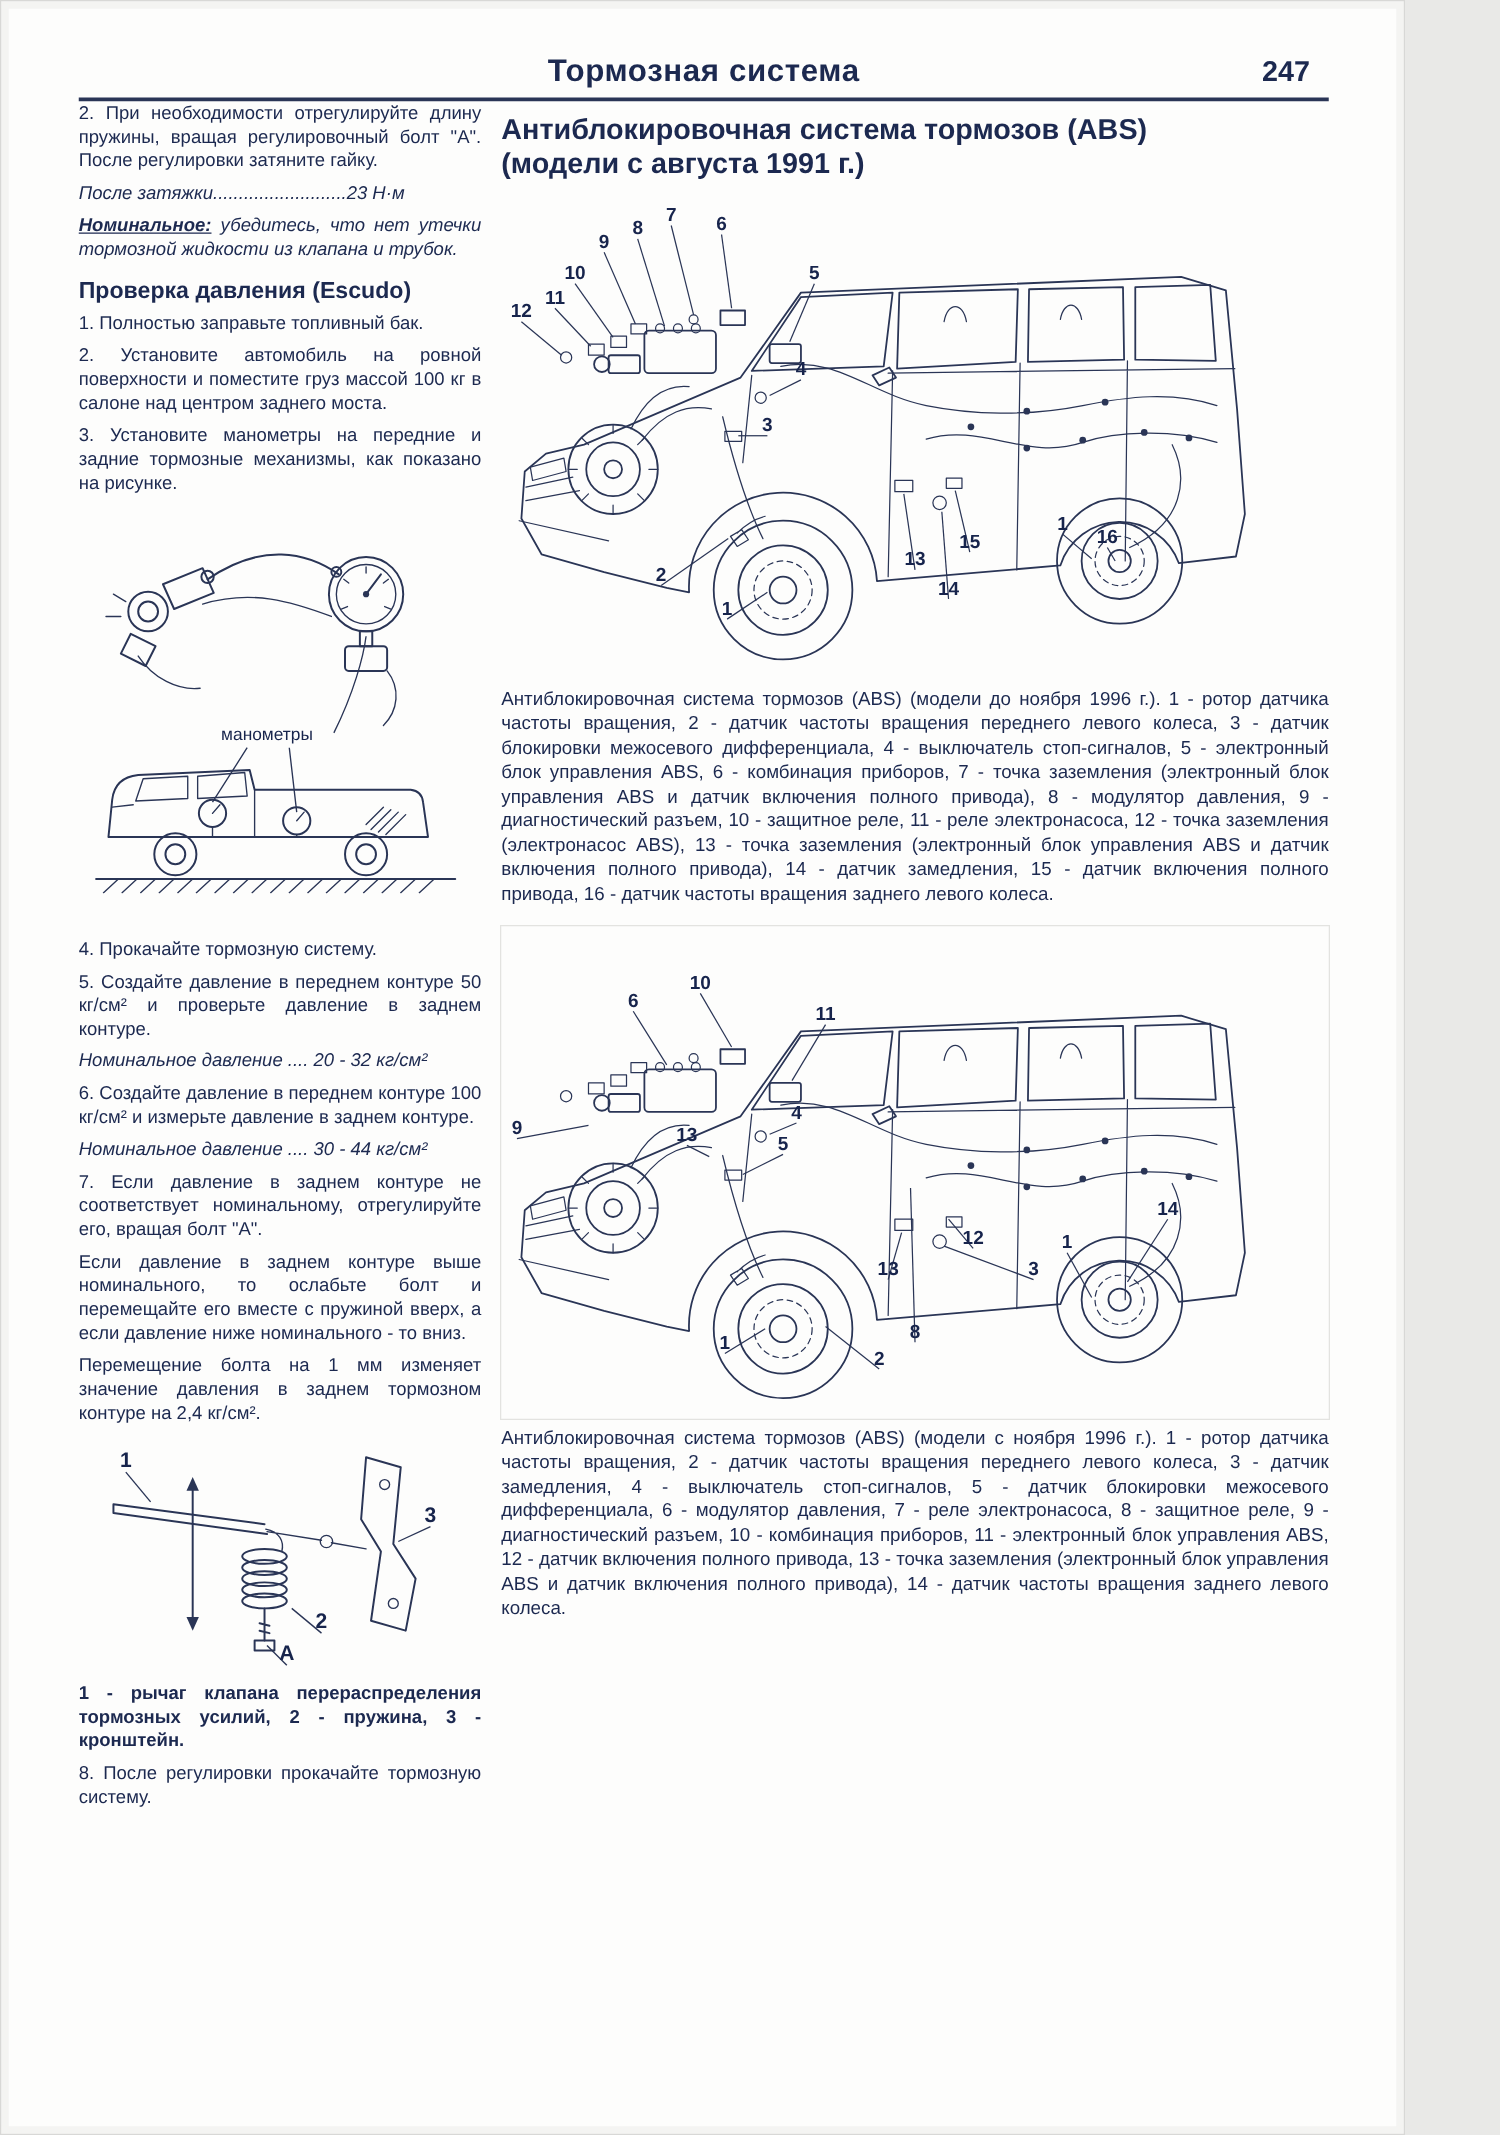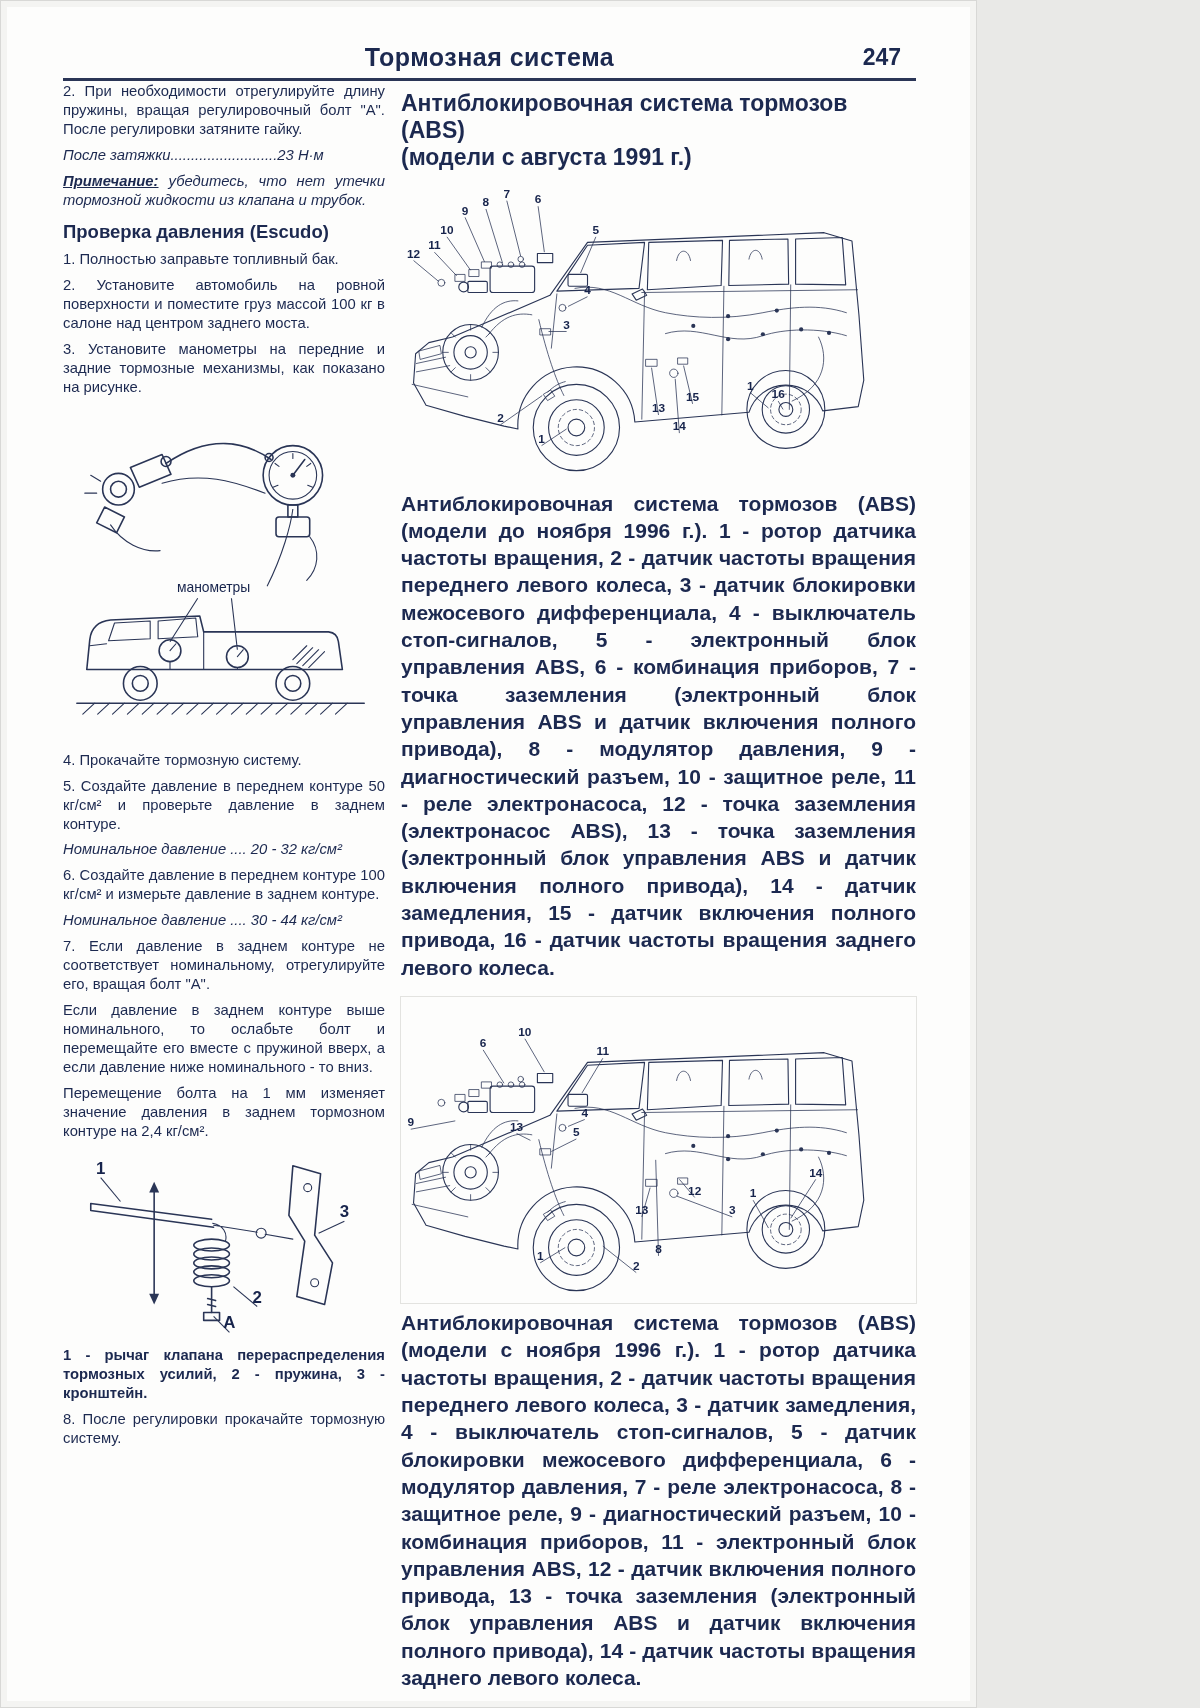--- a/index.html
+++ b/index.html
@@ -1,34 +1,34 @@
 <!DOCTYPE html>
 <html><head>
 <meta charset="utf-8">
 <style>
   html,body{margin:0;padding:0;background:#e9e9e7;}
   body{width:1200px;font-family:"Liberation Sans",sans-serif;color:#1c2950;}
-  .page{position:relative;width:977px;height:1708px;background:#fdfdfc;box-sizing:border-box;
+  .page{position:relative;width:1124px;height:1708px;background:#fdfdfc;box-sizing:border-box;
         padding:42px 60px 30px 62px;border:1px solid #d8d8d6;box-shadow:inset 0 0 0 6px #f4f4f2;}
   header{position:relative;border-bottom:3px solid #2a3556;padding-bottom:6px;}
   .header-title{text-align:center;font-weight:bold;font-size:25px;letter-spacing:.5px;}
   .page-number{position:absolute;right:15px;top:1px;font-size:23px;font-weight:bold;}
   .columns{display:flex;gap:16px;margin-top:1px;}
   .col-left{flex:0 0 322px;width:322px;font-size:14.8px;line-height:1.28;text-align:justify;}
   .col-right{flex:1;min-width:0;}
   .col-left p{margin:0 0 7px 0;}
   .italic{font-style:italic;}
   .note{font-style:italic;}
   .note-label{font-weight:bold;text-decoration:underline;}
   .section-title{font-size:18.5px;font-weight:bold;margin:10px 0 7px 0;text-align:left;}
   .bold{font-weight:bold;}
   .fig{margin:6px 0 10px 0;}
   .fig svg{display:block;width:100%;height:auto;}
   .abs-title{font-size:23px;font-weight:bold;line-height:1.18;margin:8px 0 6px 0;}
-  .caption{font-weight:bold;font-size:21px;line-height:1.3;text-align:justify;margin:6px 0 16px 0;}
+  .caption{font-weight:normal;font-size:15px;line-height:1.3;text-align:justify;margin:6px 0 16px 0;}
   .car-fig{display:block;width:100%;height:auto;}
   .boxed{outline:1px solid #e3e3e0;}
   
   .ink{fill:none;stroke:#2a3556;stroke-width:1.6;stroke-linecap:round;stroke-linejoin:round;}
   .thin{stroke-width:1.1;}
   .dot{fill:#2a3556;stroke:none;}
   .ink-fill{fill:#2a3556;stroke:none;}
   .callout{font-family:"Liberation Sans",sans-serif;font-size:17px;font-weight:bold;fill:#17244c;text-anchor:middle;}
   .leader{stroke:#2a3556;stroke-width:1.1;fill:none;}
   .fig-label{font-family:"Liberation Sans",sans-serif;font-size:14px;fill:#17244c;text-anchor:middle;}
@@ -96,21 +96,21 @@
   <header>
     <div class="header-title">Тормозная система</div>
     <div class="page-number">247</div>
   </header>
 
   <div class="columns">
 
     <div class="col-left">
       <p>2. При необходимости отрегулируйте длину пружины, вращая регулировочный болт "А". После регулировки затяните гайку.</p>
       <p class="italic">После затяжки..........................23 Н·м</p>
-      <p class="note"><span class="note-label">Примечание:</span> <span>убедитесь, что нет утечки тормозной жидкости из клапана и трубок.</span></p>
+      <p class="note"><span class="note-label">Номинальное:</span> <span>убедитесь, что нет утечки тормозной жидкости из клапана и трубок.</span></p>
 
       <h2 class="section-title">Проверка давления (Escudo)</h2>
       <p>1. Полностью заправьте топливный бак.</p>
       <p>2. Установите автомобиль на ровной поверхности и поместите груз массой 100 кг в салоне над центром заднего моста.</p>
       <p>3. Установите манометры на передние и задние тормозные механизмы, как показано на рисунке.</p>
 
       <div class="fig">
         <svg viewBox="0 0 325 340">
 
           <circle class="ink" cx="56" cy="86" r="16"></circle>

